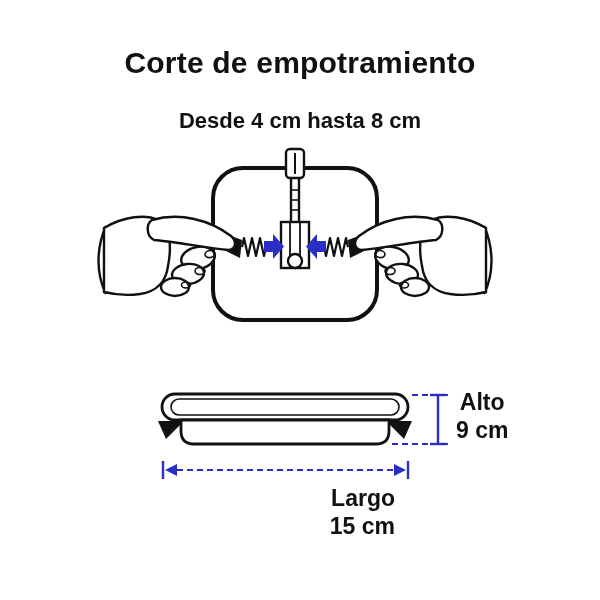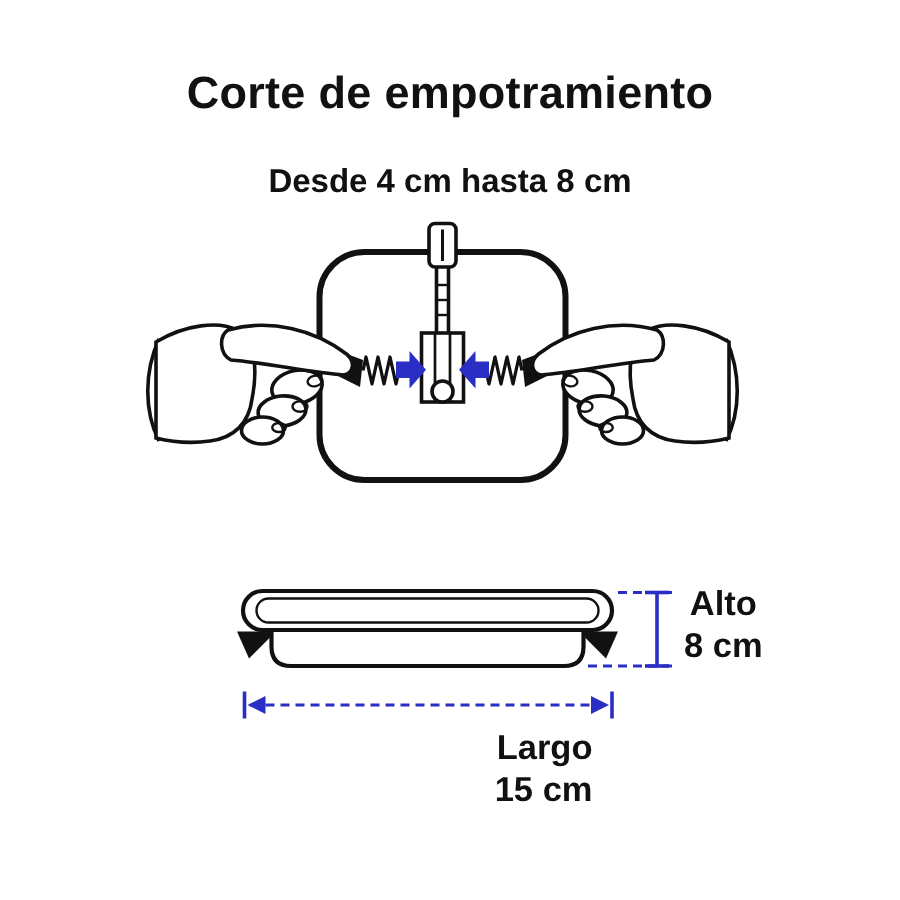--- a/index.html
+++ b/index.html
@@ -85,21 +85,21 @@
       <line x1="163" y1="461" x2="163" y2="479" class="blue-s" stroke-width="2.4"></line>
       <line x1="408" y1="461" x2="408" y2="479" class="blue-s" stroke-width="2.4"></line>
       <path d="M167,470 L404,470" class="blue-d" stroke-width="2"></path>
       <polygon class="blue-f" points="165,470 177,464 177,476"></polygon>
       <polygon class="blue-f" points="406,470 394,464 394,476"></polygon>
     </g>
   </svg>
 
   <div class="dim alto">
     <div>Alto</div>
-    <div>8 cm</div>
+    <div>9 cm</div>
   </div>
 
   <div class="dim largo">
     <div>Largo</div>
     <div>15 cm</div>
   </div>
 
 </div>
 
 </body></html>

